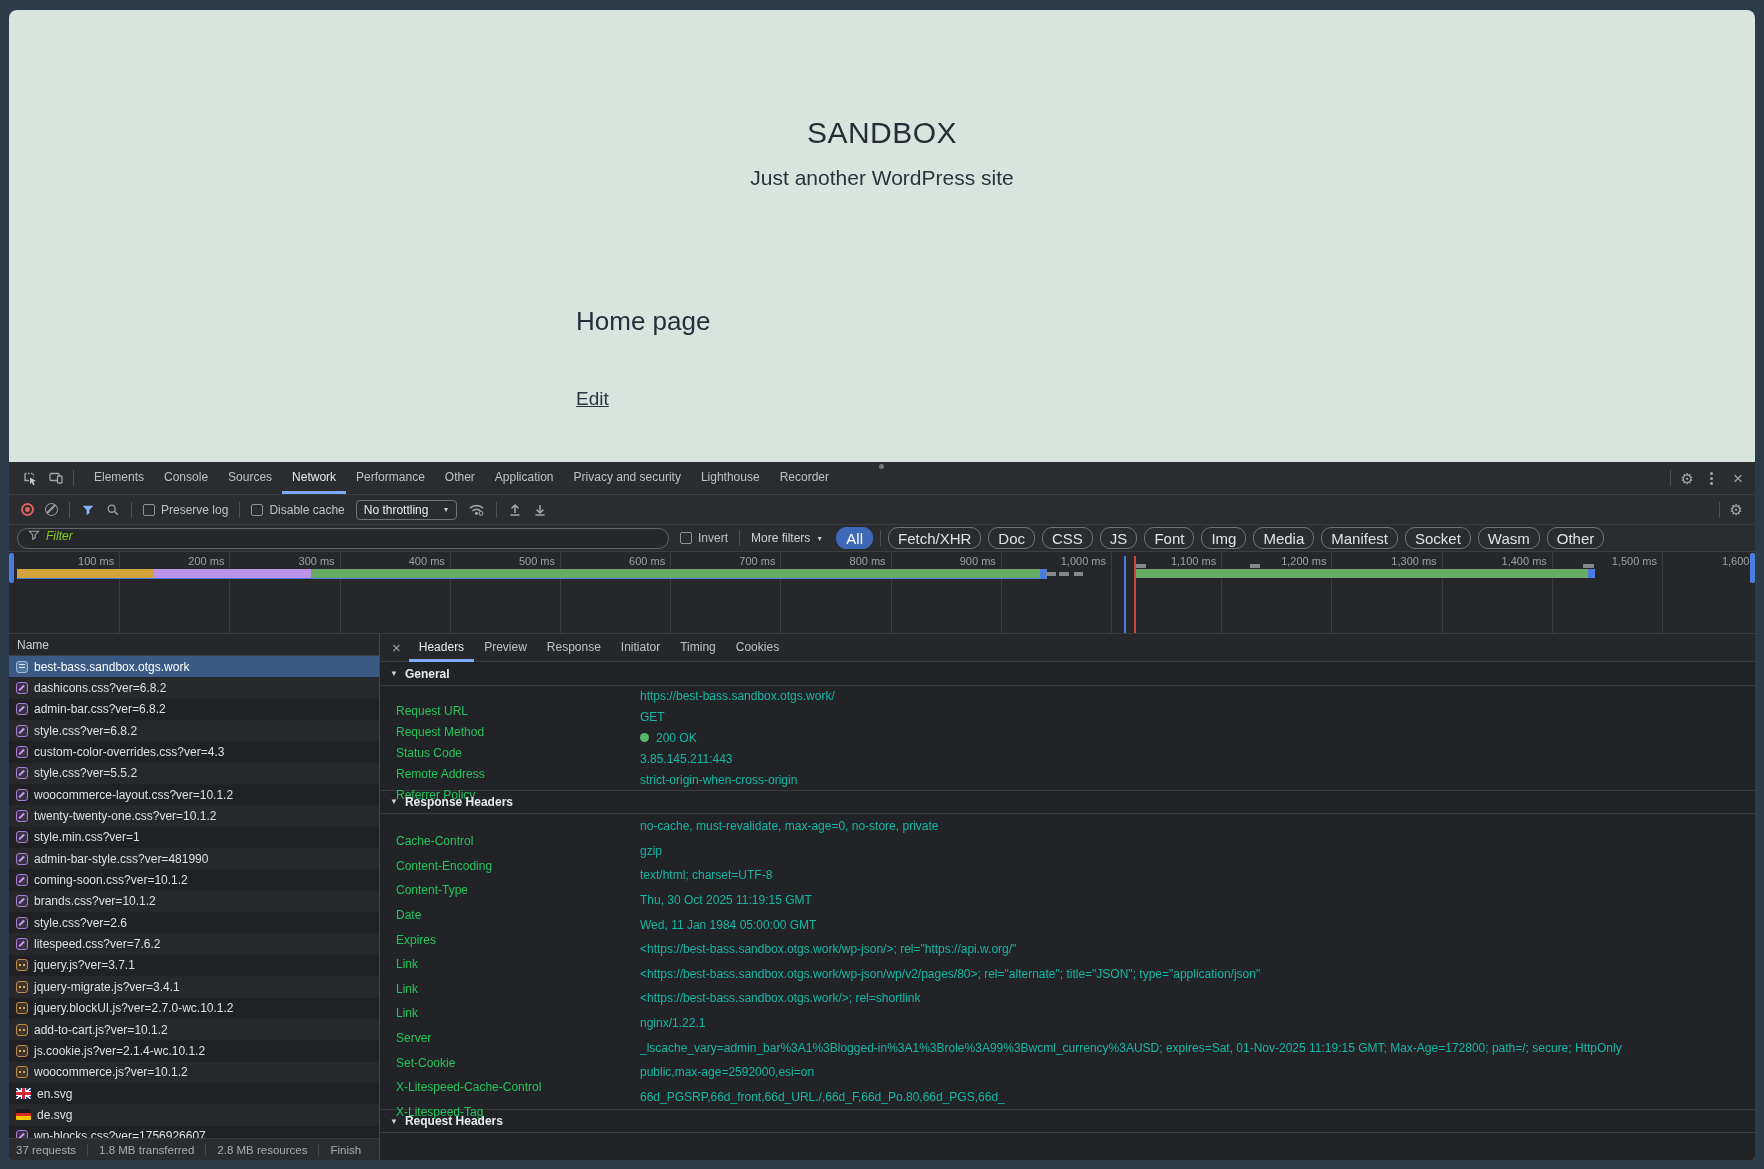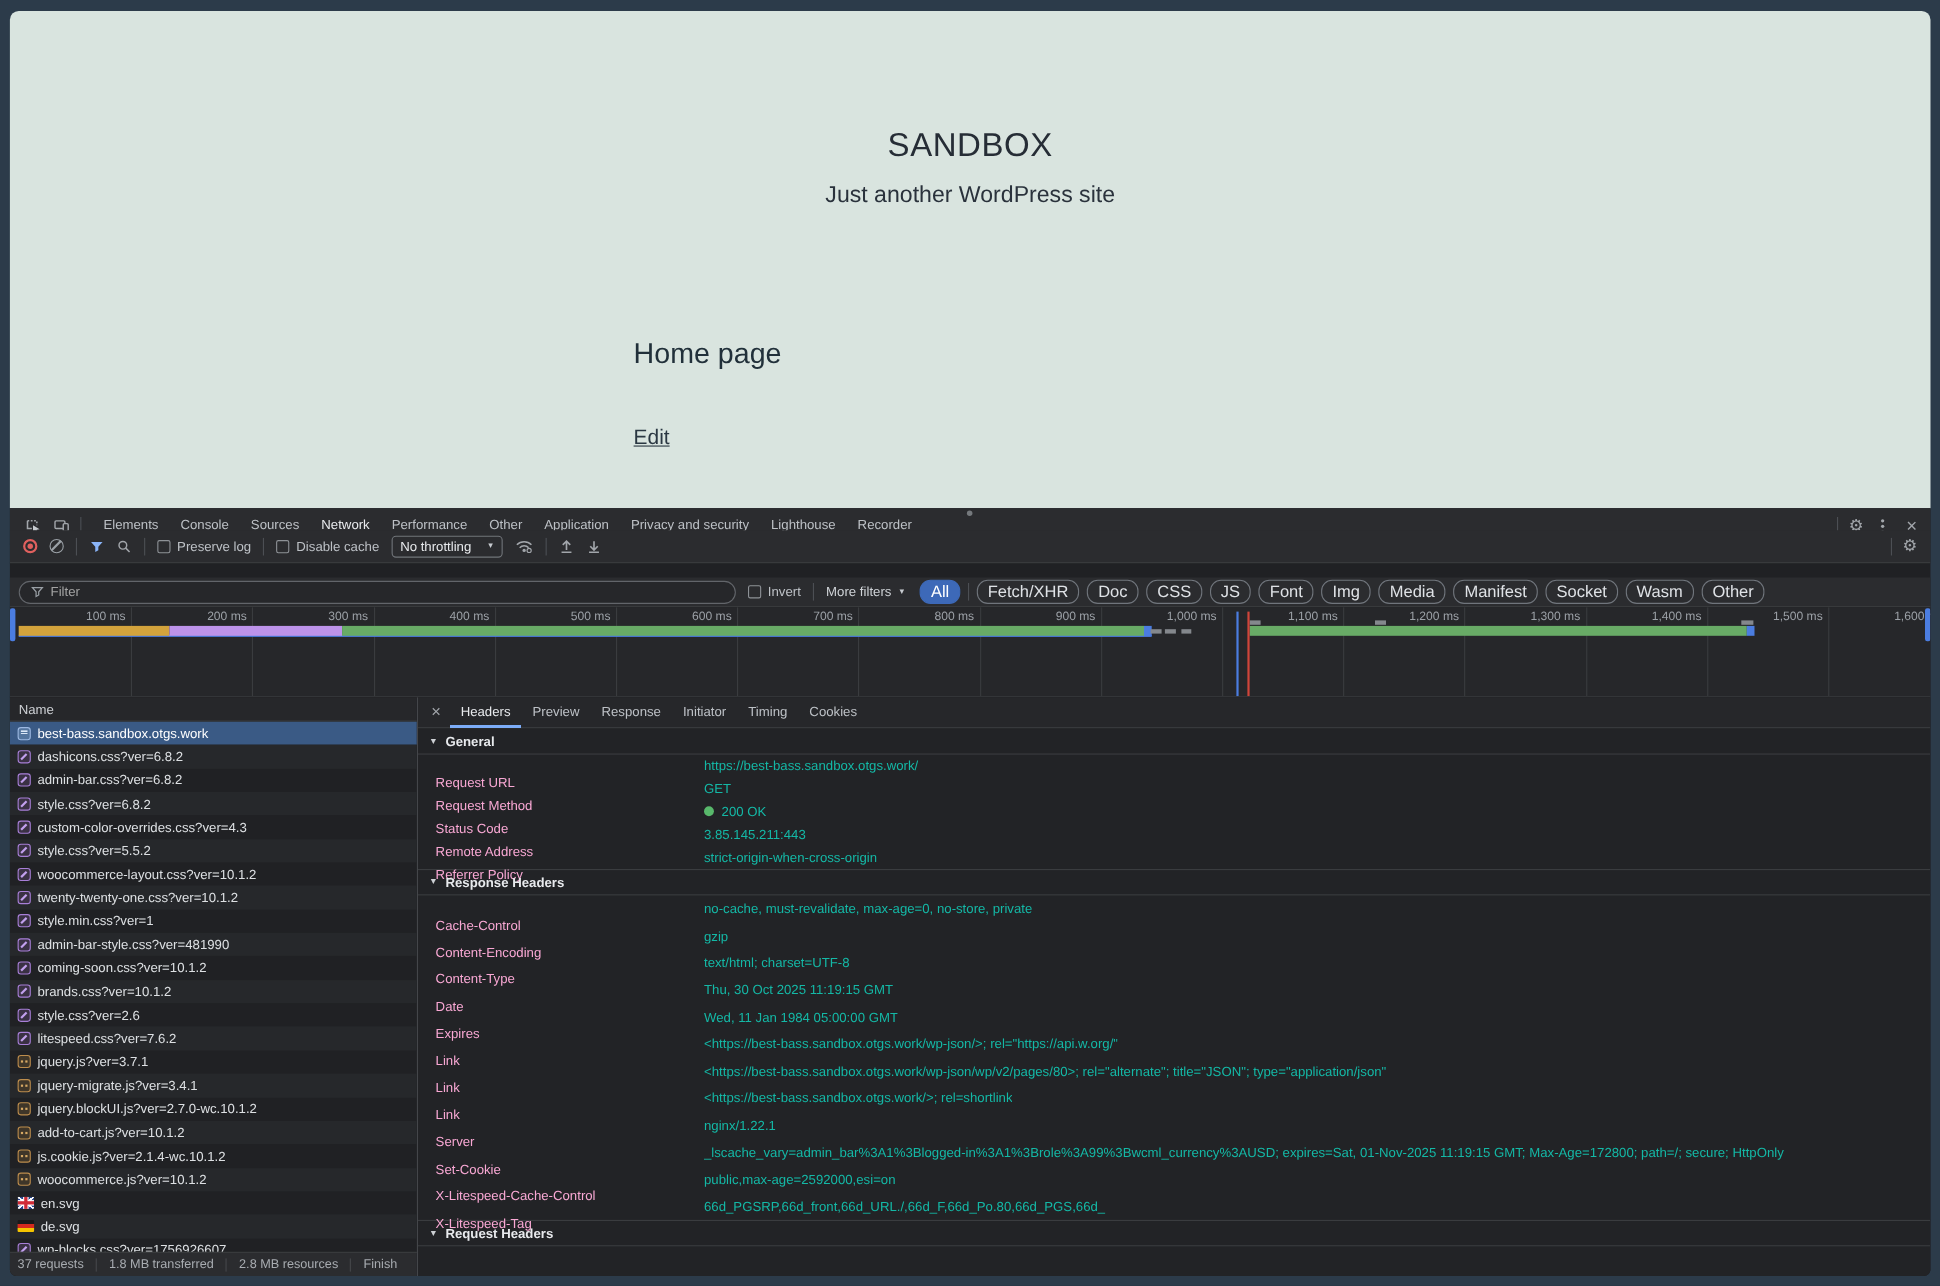--- a/index.html
+++ b/index.html
@@ -24,37 +24,37 @@
   .drag-dot{position:absolute;left:870px;top:2px;width:5px;height:5px;border-radius:50%;background:#75797d;}
   .tb-icon{width:26px;height:22px;display:flex;align-items:center;justify-content:center;border-radius:4px;flex:none;cursor:pointer;}
   .dt-tabs{display:flex;align-items:center;height:100%;margin-left:6px;}
   .dt-tab{padding:0 10px;line-height:31px;height:32px;color:#bdc1c6;cursor:pointer;white-space:nowrap;}
   .dt-tab.active{color:#e8eaed;box-shadow:inset 0 -3px 0 #7cacf8;}
   .tabbar-right{margin-left:auto;display:flex;align-items:center;gap:10px;}
   .gear-glyph{font-size:15px;color:#a2a6ab;line-height:1;cursor:pointer;}
   .dots-v{width:3px;height:3px;border-radius:50%;background:#a2a6ab;box-shadow:0 -5px 0 #a2a6ab,0 5px 0 #a2a6ab;margin:0 6px;cursor:pointer;}
   .close-x{font-size:17px;color:#a2a6ab;line-height:1;cursor:pointer;padding:0 4px;}
   
-  .dt-toolbar{position:absolute;left:0;top:20px;width:100%;height:30px;background:#2b2c2f;border-bottom:1px solid #3a3c3f;
+  .dt-toolbar{position:absolute;left:0;top:33px;width:100%;height:30px;background:#2b2c2f;border-bottom:1px solid #3a3c3f;
               display:flex;align-items:center;gap:11px;padding:0 12px;}
   .rec-btn{width:13px;height:13px;border-radius:50%;border:2px solid #e0605e;position:relative;flex:none;cursor:pointer;}
   .rec-btn::after{content:"";position:absolute;left:50%;top:50%;width:5px;height:5px;margin:-2.5px 0 0 -2.5px;border-radius:50%;background:#e0605e;}
   .clear-btn{width:13px;height:13px;border-radius:50%;border:1.5px solid #9aa0a6;position:relative;flex:none;cursor:pointer;}
   .clear-btn::after{content:"";position:absolute;left:-1px;top:4.2px;width:12px;height:1.5px;background:#9aa0a6;transform:rotate(-45deg);}
   .cb{width:12px;height:12px;border:1.5px solid #8e9297;border-radius:2px;flex:none;margin-right:6px;cursor:pointer;}
   .cb-wrap{display:flex;align-items:center;white-space:nowrap;cursor:pointer;}
   .select{display:flex;align-items:center;gap:14px;border:1px solid #71757a;border-radius:4px;padding:2px 7px;background:#2b2c2f;
           color:#e8eaed;white-space:nowrap;cursor:pointer;}
   .caret{font-size:7px;color:#c7cbd0;}
   .toolbar-right{margin-left:auto;display:flex;align-items:center;gap:10px;}
   
   .dt-filterrow{position:absolute;left:0;top:63px;width:100%;height:27px;background:#2b2c2f;border-bottom:1px solid #3a3c3f;
                 display:flex;align-items:center;gap:11px;padding:0 8px;}
   .filter-input{width:652px;height:21px;border:1px solid #62656a;border-radius:11px;background:#26272a;
-                display:flex;align-items:center;gap:6px;padding:0 10px;color:#a3a3a3;flex:none;cursor:text;}
+                display:flex;gap:6px;padding:0 10px;color:#84cc16;flex:none;cursor:text;font-style:italic;}
   .more-filters{display:flex;align-items:center;gap:6px;color:#cfd3d7;white-space:nowrap;cursor:pointer;}
   .chips{display:flex;align-items:center;gap:7px;margin-left:2px;}
   .chip{border:1px solid #70757c;border-radius:10px;padding:1.5px 9px;font-size:15px;color:#dfe2e6;white-space:nowrap;cursor:pointer;}
   .chip.active{background:#3d69b8;border-color:#3d69b8;color:#fff;}
   
   .dt-overview{position:absolute;left:0;top:90px;width:100%;height:82px;background:#26272a;border-bottom:1px solid #3a3c3f;overflow:hidden;}
   .gridline{position:absolute;top:0;bottom:0;width:1px;background:#3a3c3f;}
   .ticklabel{position:absolute;top:3px;width:70px;text-align:right;font-size:11px;color:#9ca1a7;white-space:nowrap;}
   .ovbar{position:absolute;top:17px;height:10px;}
   .ovbar.ul{border-bottom:2px solid #4b7de0;}
@@ -98,21 +98,21 @@
   .dtab{padding:0 10px;line-height:27px;height:28px;color:#bdc1c6;cursor:pointer;}
   .dtab.active{color:#e8eaed;box-shadow:inset 0 -3px 0 #7cacf8;}
   .dt-x{font-size:15px;color:#a2a6ab;padding:0 8px 0 4px;cursor:pointer;}
   .dbody{flex:1;overflow:hidden;}
   .sheader{height:24px;display:flex;align-items:center;gap:7px;padding-left:10px;color:#e8eaed;font-weight:700;
            border-bottom:1px solid #3a3c3f;cursor:pointer;}
   .sheader + .sheader, .kv + .sheader{border-top:1px solid #3a3c3f;}
   .tri{font-size:8px;color:#cdd0d4;}
   .kv{display:flex;align-items:center;padding-left:16px;height:24.6px;white-space:nowrap;}
   .kv.compact{height:20.8px;}
-  .kname{width:244px;flex:none;color:#f9a8d4;overflow:hidden;margin-top:30px;}
+  .kname{width:244px;flex:none;color:#22c55e;overflow:hidden;margin-top:30px;}
   .kval{color:#14b8a6;overflow:hidden;text-align:right;}
   .dot{display:inline-block;width:9px;height:9px;border-radius:50%;background:#58b86b;margin-right:7px;}
 </style>
 </head>
 <body>
 
 <div class="frame">
 
   <div class="page">
     <div class="site-title">SANDBOX</div>

